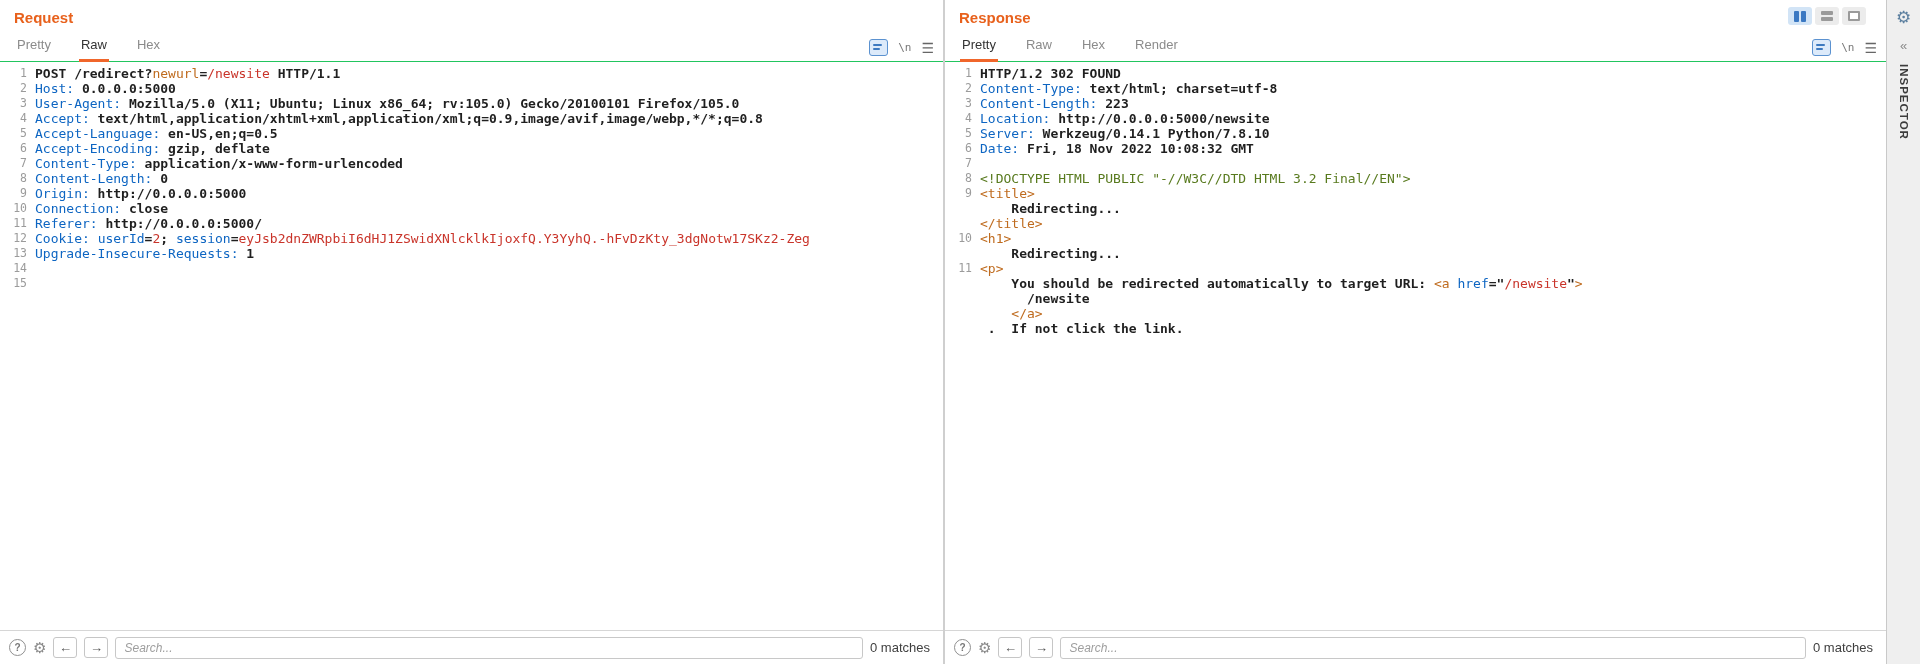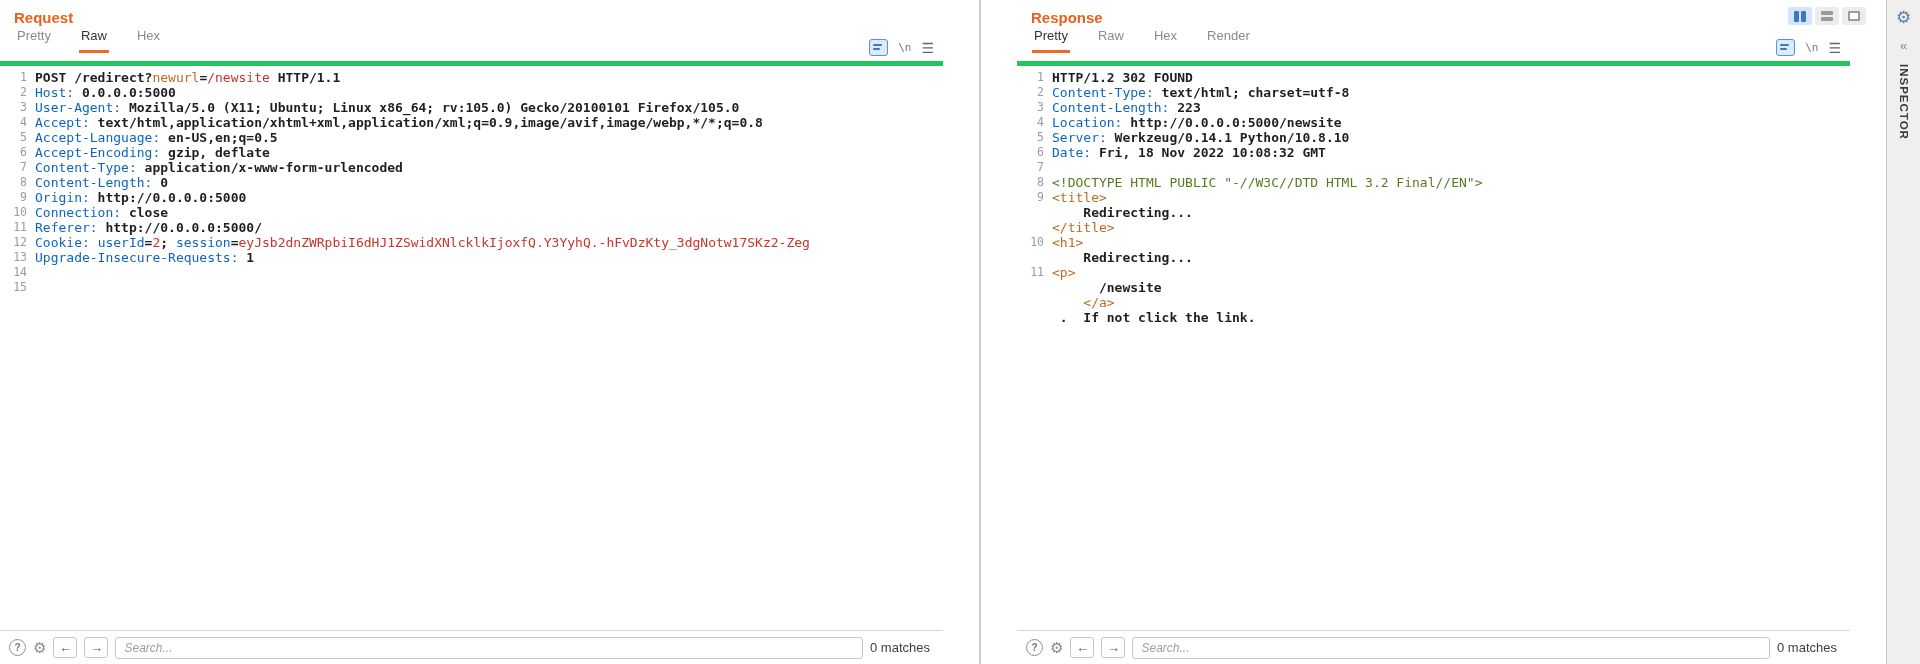--- a/index.html
+++ b/index.html
@@ -1,22 +1,22 @@
 <!DOCTYPE html>
 <html><head>
 <meta charset="utf-8">
 <style>
   html,body{margin:0;padding:0;background:#fff;}
-  .app{position:relative;width:1920px;height:664px;display:flex;font-family:"Liberation Sans",sans-serif;color:#222;overflow:hidden;background:#fff;gap:36px;}
+  .app{position:relative;width:1920px;height:664px;display:flex;font-family:"Liberation Sans",sans-serif;color:#222;overflow:hidden;background:#fff;}
   .panel{display:flex;flex-direction:column;height:100%;background:#fff;min-width:0;}
   .panel.request{width:943px;flex:none;}
   .panel.response{flex:1;}
   .v-divider{width:2px;background:#cfcfcf;flex:none;cursor:col-resize;}
   .panel-title{padding:9px 0 2px 14px;font-size:15px;font-weight:bold;color:#e8611c;flex:none;}
-  .tabbar{position:relative;height:33px;border-bottom:5px solid #22c55e;flex:none;display:flex;align-items:flex-start;}
+  .tabbar{position:relative;height:33px;border-bottom:1px solid #22c55e;flex:none;display:flex;align-items:flex-end;}
   .tabs{display:flex;padding-left:15px;gap:26px;}
   .tab{font-size:13px;color:#8b8b8b;padding:0 2px 7px;border-bottom:3px solid transparent;margin-bottom:-1px;cursor:pointer;}
   .tab.selected{color:#333;border-bottom-color:#f0662b;}
   .view-btns{position:absolute;right:9px;bottom:5px;display:flex;gap:10px;align-items:center;}
   .vb{background:none;border:none;padding:0;cursor:pointer;color:#777;line-height:1;display:flex;align-items:center;}
   .icon-doc{width:17px;height:15px;border:1px solid #5b92d0;border-radius:3px;background:#dceafa;position:relative;display:block;}
   .icon-doc::before,.icon-doc::after{content:"";position:absolute;left:3px;height:2px;background:#3c79c0;border-radius:1px;}
   .icon-doc::before{top:4px;width:9px;}
   .icon-doc::after{top:8px;width:7px;}
   .vb-nl{font-family:"DejaVu Sans Mono","Liberation Mono",monospace;font-size:11px;color:#777;}
@@ -174,21 +174,21 @@
         <div class="code-line">
           <span class="ln">3</span>
           <span class="code"><span class="seg-b">Content-Length:</span><span class="seg-d"> 223</span></span>
         </div>
         <div class="code-line">
           <span class="ln">4</span>
           <span class="code"><span class="seg-b">Location:</span><span class="seg-d"> http://0.0.0.0:5000/newsite</span></span>
         </div>
         <div class="code-line">
           <span class="ln">5</span>
-          <span class="code"><span class="seg-b">Server:</span><span class="seg-d"> Werkzeug/0.14.1 Python/10.8.10</span></span>
+          <span class="code"><span class="seg-b">Server:</span><span class="seg-d"> Werkzeug/0.14.1 Python/7.8.10</span></span>
         </div>
         <div class="code-line">
           <span class="ln">6</span>
           <span class="code"><span class="seg-b">Date:</span><span class="seg-d"> Fri, 18 Nov 2022 10:08:32 GMT</span></span>
         </div>
         <div class="code-line">
           <span class="ln">7</span>
           <span class="code"></span>
         </div>
         <div class="code-line">
@@ -211,20 +211,24 @@
           <span class="ln">10</span>
           <span class="code"><span class="seg-o">&lt;h1&gt;</span></span>
         </div>
         <div class="code-line">
           <span class="ln"></span>
           <span class="code"><span class="seg-d">    Redirecting...</span></span>
         </div>
         <div class="code-line">
           <span class="ln">11</span>
           <span class="code"><span class="seg-o">&lt;p&gt;</span></span>
+        </div>
+        <div class="code-line">
+          <span class="ln"></span>
+          <span class="code"><span class="seg-d">    You should be redirected automatically to target URL: </span><span class="seg-o">&lt;a </span><span class="seg-b">href</span><span class="seg-d">="</span><span class="seg-r">/newsite</span><span class="seg-d">"</span><span class="seg-o">&gt;</span></span>
         </div>
         <div class="code-line">
           <span class="ln"></span>
           <span class="code"><span class="seg-d">      /newsite</span></span>
         </div>
         <div class="code-line">
           <span class="ln"></span>
           <span class="code"><span class="seg-d">    </span><span class="seg-o">&lt;/a&gt;</span></span>
         </div>
         <div class="code-line">

